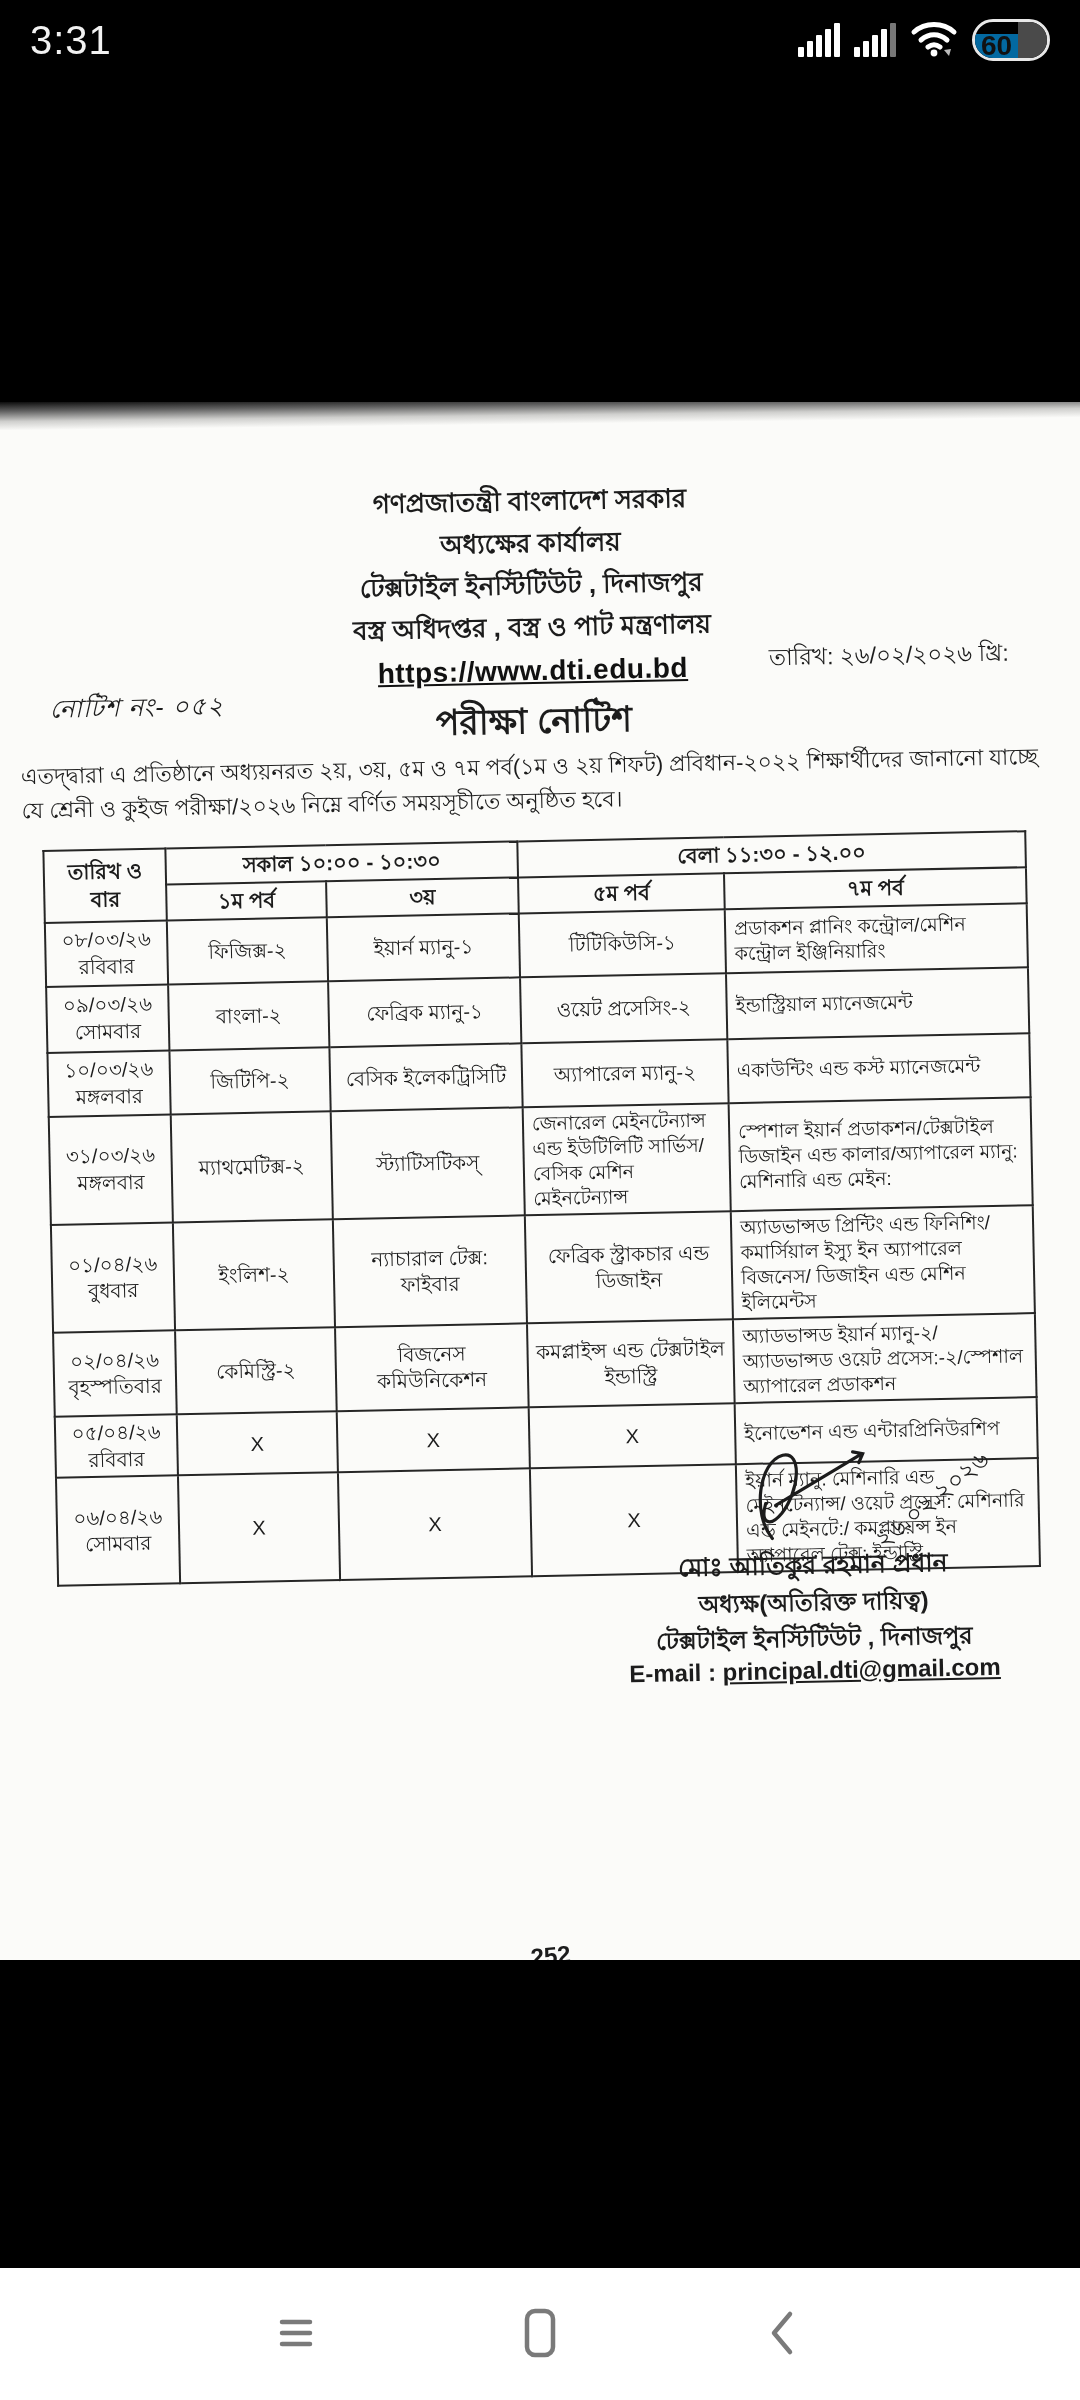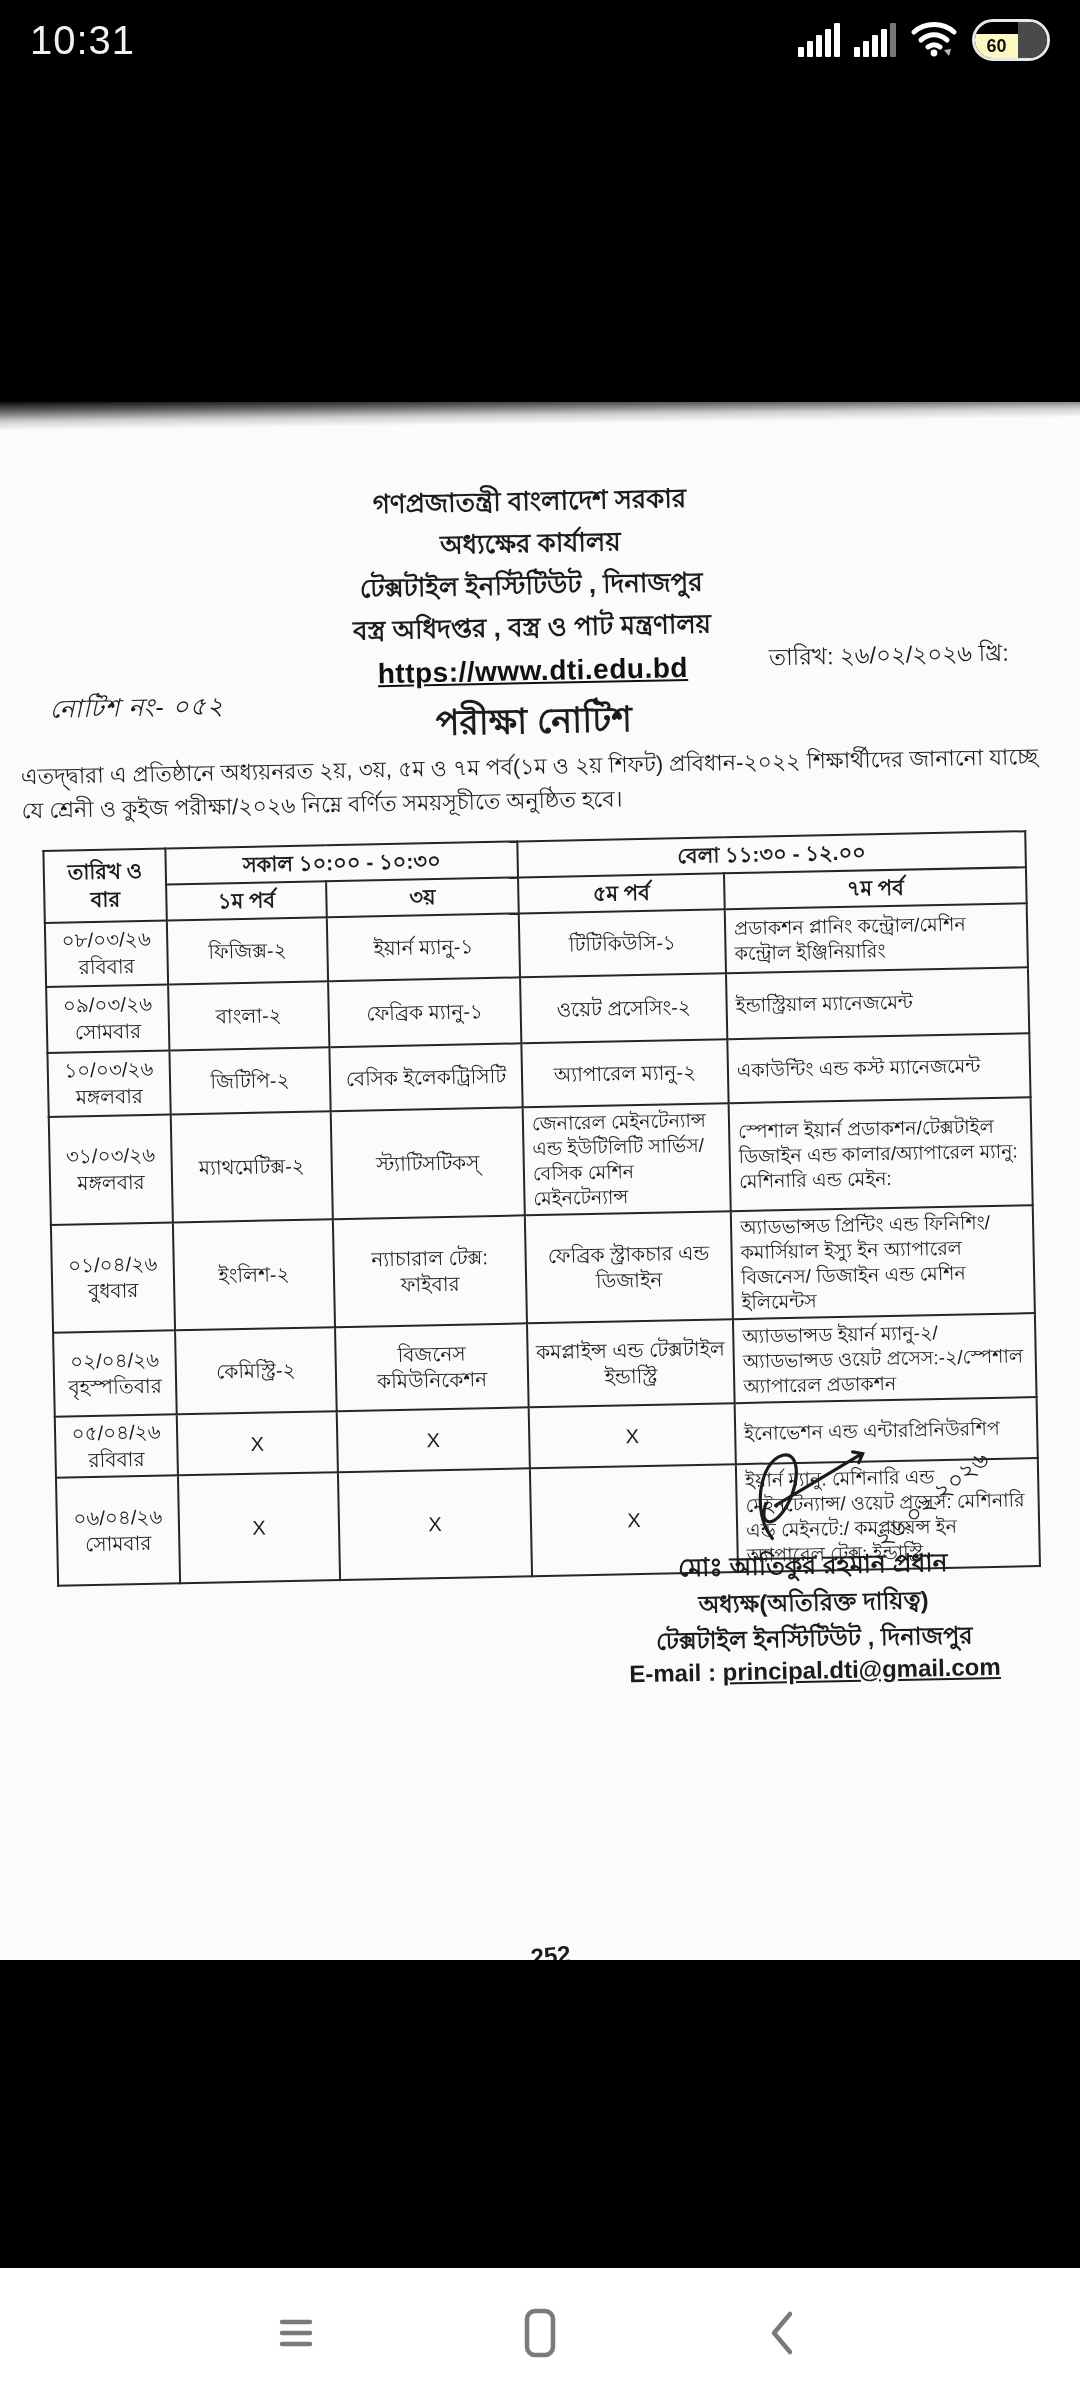--- a/index.html
+++ b/index.html
@@ -9,21 +9,21 @@
   }
   
   .status-bar{position:absolute;top:0;left:0;width:1080px;height:80px;background:#000;
     display:flex;align-items:center;justify-content:space-between;padding:0 30px;box-sizing:border-box;}
   .status-time{color:#f2f2f2;font-size:40px;font-weight:400;letter-spacing:1px;}
   .status-right{display:flex;align-items:center;gap:14px;}
   .sig-bars{display:flex;align-items:flex-end;gap:3px;height:34px;}
   .sig-bars i{display:block;width:6px;background:#fff;border-radius:1px;}
   .sig-bars i.dim{background:#777;}
   .batt{width:78px;height:42px;border:3px solid #e8e8e8;border-radius:22px;display:flex;overflow:hidden;box-sizing:border-box;}
-  .batt .fill{width:60%;background:#fef9c3;color:#111;font-size:18px;font-weight:700;
+  .batt .fill{width:60%;background:#0369a1;color:#111;font-size:28px;font-weight:700;
     display:flex;align-items:center;justify-content:center;margin-top:12px;}
   .batt .empty{flex:1;background:#4a4a4a;}
   
   .viewer{position:absolute;top:80px;left:0;width:1080px;height:2188px;background:#000;}
   .document{position:absolute;top:322px;left:0;width:1080px;height:1558px;background:#fbfbf9;overflow:hidden;}
   .paper-edge{position:absolute;top:-8px;left:-20px;width:1120px;height:30px;
     background:linear-gradient(to bottom,#000 0%,#5f5f5f 35%,#cfcfcd 70%,#fbfbf9 100%);
     transform:rotate(-0.7deg);}
   .doc-inner{position:absolute;top:0;left:0;width:1080px;height:1558px;color:#1c1c1c;
     transform:rotate(-1.15deg);transform-origin:50% 40%;}
@@ -53,21 +53,21 @@
   .page-num{position:absolute;bottom:-10px;left:512px;font-size:24px;font-weight:700;transform:rotate(-4deg);}
   
   .nav-bar{position:absolute;bottom:0;left:0;width:1080px;height:132px;background:#fff;
     display:flex;align-items:center;justify-content:center;gap:180px;}
   .nav-btn{width:64px;height:64px;display:flex;align-items:center;justify-content:center;background:none;border:none;padding:0;}
 </style>
 </head>
 <body>
 
 <div class="status-bar">
-  <span class="status-time">10:31</span>
+  <span class="status-time">3:31</span>
   <div class="status-right">
     <span class="sig-bars">
       <i style="height:10px"></i>
         <i style="height:16px"></i>
         <i style="height:22px"></i>
         <i style="height:28px"></i>
         <i style="height:34px"></i>
     </span>
     <span class="sig-bars">
       <i style="height:10px"></i>

